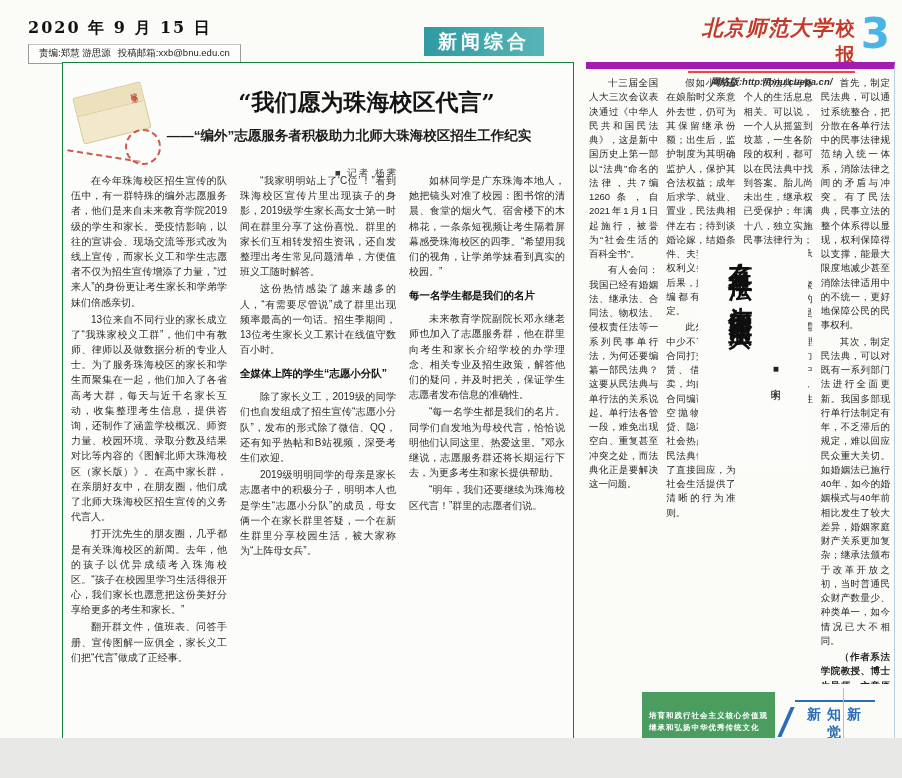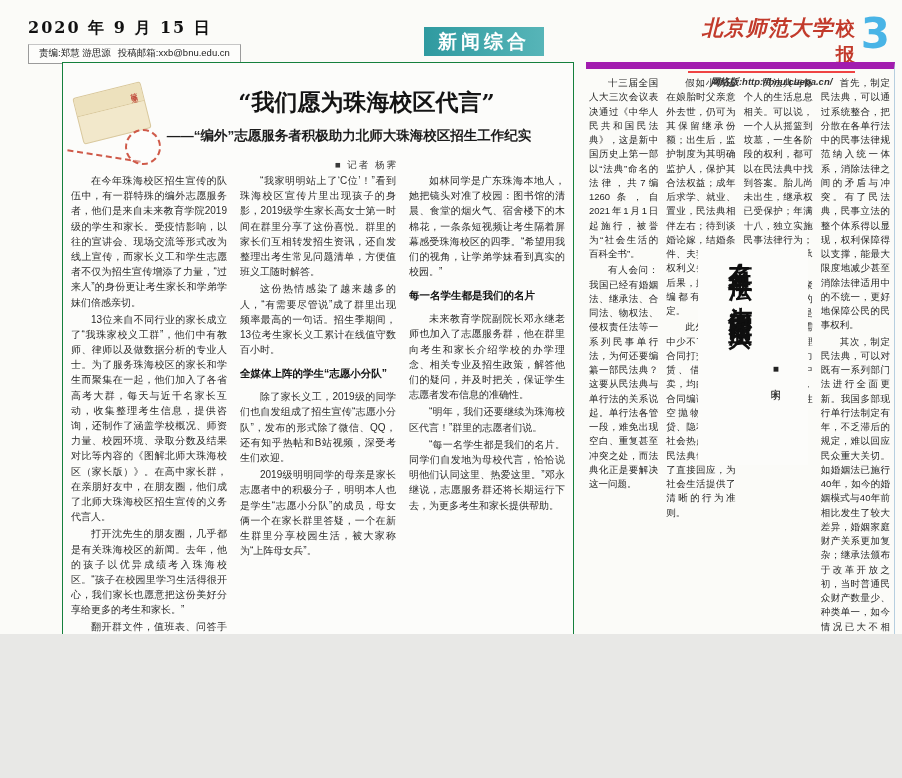--- a/index.html
+++ b/index.html
@@ -1,16 +1,16 @@
 <!DOCTYPE html>
 <html><head>
 <meta charset="utf-8">
 <style>
   html,body{margin:0;padding:0;background:#e8e8e6;}
-  .page{position:relative;width:902px;height:634px;background:#fbfbf8;overflow:hidden;
+  .page{position:relative;width:902px;height:738px;background:#fbfbf8;overflow:hidden;
         font-family:"Liberation Sans","DejaVu Sans",sans-serif;color:#2a2a2a;}
 
   
   .date{position:absolute;left:28px;top:18px;font-family:"DejaVu Serif",serif;
         font-size:16px;font-weight:bold;letter-spacing:2px;color:#111;}
   .ed-tab{position:absolute;left:28px;top:44px;display:flex;gap:7px;align-items:center;
           border:1px solid #9b9b9b;border-top-color:#c6c6c6;background:#fdfdfb;
           padding:2px 10px 3px;font-size:9.5px;color:#222;}
   .banner{position:absolute;left:424px;top:27px;width:120px;height:29px;display:flex;
           align-items:center;justify-content:center;color:#fff;font-weight:bold;
@@ -28,21 +28,21 @@
   .mh-num{font-size:42px;line-height:40px;color:#49b4e6;font-weight:bold;
           margin-left:6px;font-family:"DejaVu Sans",sans-serif;}
 
   
   .lbox{position:absolute;left:62px;top:62px;width:510px;height:707px;
         border:1px solid #15803d;background:#fcfcfa;}
   .headline{position:absolute;left:105px;right:8px;top:24px;text-align:center;
             font-family:"DejaVu Serif",serif;font-weight:bold;font-size:23px;color:#141414;}
   .subtitle{position:absolute;left:66px;right:4px;top:64px;text-align:center;
             font-weight:bold;font-size:13.5px;color:#1c1c1c;}
-  .byline{position:absolute;left:105px;right:8px;top:96px;text-align:center;
+  .byline{position:absolute;left:105px;right:8px;top:104px;text-align:center;
           font-size:9.5px;color:#3a3a3a;letter-spacing:2px;}
   .lbody{position:absolute;left:8px;right:8px;top:110px;bottom:6px;display:flex;gap:13px;}
   .lcol{flex:1;font-size:10px;line-height:1.52;text-align:justify;color:#2b2b2b;overflow:hidden;}
   .lcol p{margin:0 0 2px;text-indent:2em;}
   .lcol h4{margin:9px 0 7px;font-size:10.5px;color:#111;text-indent:0;}
 
   
   .env{position:absolute;left:8px;top:18px;width:92px;height:86px;}
   .env-body{position:absolute;left:6px;top:8px;width:68px;height:46px;background:#f2e8cb;
             border:1px solid #d9c89d;border-radius:3px;transform:rotate(-14deg);}
@@ -130,22 +130,22 @@
         <p>“我家明明站上了‘C位’！”看到珠海校区宣传片里出现孩子的身影，2019级学生家长高女士第一时间在群里分享了这份喜悦。群里的家长们互相转发招生资讯，还自发整理出考生常见问题清单，方便值班义工随时解答。</p>
         <p>这份热情感染了越来越多的人，“有需要尽管说”成了群里出现频率最高的一句话。招生季期间，13位考生家长义工累计在线值守数百小时。</p>
         <h4>全媒体上阵的学生“志愿小分队”</h4>
         <p>除了家长义工，2019级的同学们也自发组成了招生宣传“志愿小分队”，发布的形式除了微信、QQ，还有知乎热帖和B站视频，深受考生们欢迎。</p>
         <p>2019级明明同学的母亲是家长志愿者中的积极分子，明明本人也是学生“志愿小分队”的成员，母女俩一个在家长群里答疑，一个在新生群里分享校园生活，被大家称为“上阵母女兵”。</p>
       </div>
       <div class="lcol">
         <p>如林同学是广东珠海本地人，她把镜头对准了校园：图书馆的清晨、食堂的烟火气、宿舍楼下的木棉花，一条条短视频让考生隔着屏幕感受珠海校区的四季。“希望用我们的视角，让学弟学妹看到真实的校园。”</p>
         <h4>每一名学生都是我们的名片</h4>
         <p>未来教育学院副院长邓永继老师也加入了志愿服务群，他在群里向考生和家长介绍学校的办学理念、相关专业及招生政策，解答他们的疑问，并及时把关，保证学生志愿者发布信息的准确性。</p>
+        <p>“每一名学生都是我们的名片。同学们自发地为母校代言，恰恰说明他们认同这里、热爱这里。”邓永继说，志愿服务群还将长期运行下去，为更多考生和家长提供帮助。</p>
         <p>“明年，我们还要继续为珠海校区代言！”群里的志愿者们说。</p>
-        <p>“每一名学生都是我们的名片。同学们自发地为母校代言，恰恰说明他们认同这里、热爱这里。”邓永继说，志愿服务群还将长期运行下去，为更多考生和家长提供帮助。</p>
       </div>
     </div>
   </div>
 
   <div class="rsec">
     <div class="rbody">
       <div class="rcol">
         <p>十三届全国人大三次会议表决通过《中华人民共和国民法典》，这是新中国历史上第一部以“法典”命名的法律，共7编1260条，自2021年1月1日起施行，被誉为“社会生活的百科全书”。</p>
         <p>有人会问：我国已经有婚姻法、继承法、合同法、物权法、侵权责任法等一系列民事单行法，为何还要编纂一部民法典？这要从民法典与单行法的关系说起。单行法各管一段，难免出现空白、重复甚至冲突之处，而法典化正是要解决这一问题。</p>
       </div>

